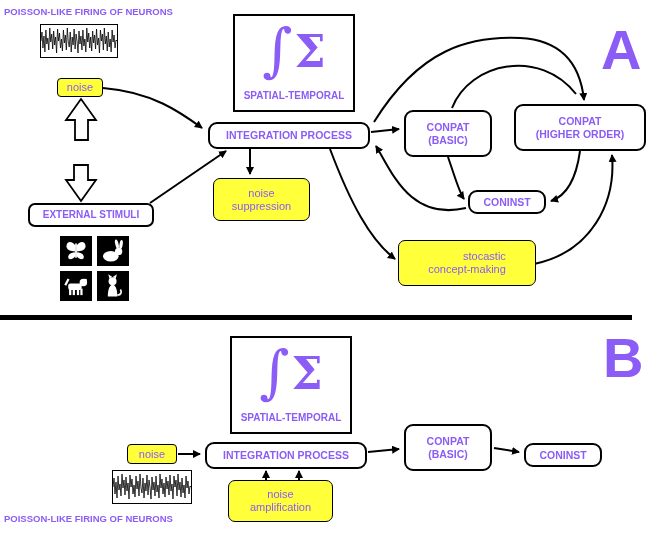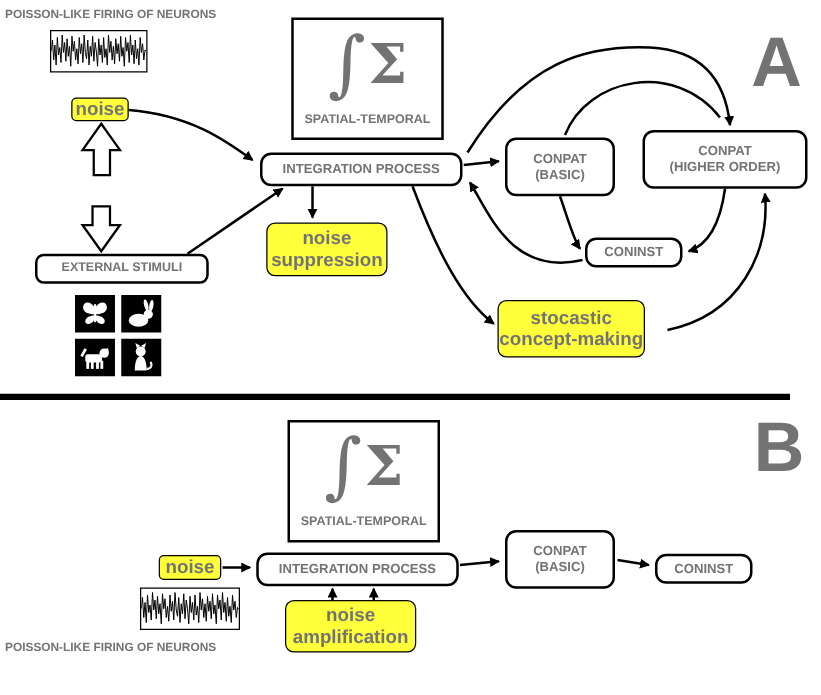--- a/index.html
+++ b/index.html
@@ -1,31 +1,31 @@
 <!DOCTYPE html>
 <html><head>
 <meta charset="utf-8">
 <style>
   html,body{margin:0;padding:0;background:#fff;}
   #canvas{
     position:relative;width:657px;height:556px;background:#ffffff;overflow:hidden;
-    font-family:"Liberation Sans",sans-serif;color:#737373;
+    font-family:"Liberation Sans",sans-serif;color:#8b5cf6;
   }
   .abs{position:absolute;}
   .lbl{font-weight:bold;font-size:9.5px;letter-spacing:0;}
   .rbox{
     position:absolute;background:#fff;border:2px solid #000;border-radius:9px;
     display:flex;align-items:center;justify-content:center;text-align:center;
     font-weight:bold;font-size:10.5px;line-height:1.18;white-space:pre-line;z-index:2;
     box-sizing:border-box;
   }
   .ybox{
     position:absolute;background:#ffff3a;border:1.6px solid #000;border-radius:7px;
     display:flex;align-items:center;justify-content:center;text-align:center;
-    font-weight:bold;font-size:15px;line-height:1.15;white-space:pre-line;z-index:2;
+    font-weight:normal;font-size:11px;line-height:1.15;white-space:pre-line;z-index:2;
     box-sizing:border-box;
   }
   .sumbox{
     position:absolute;background:#fff;border:2.5px solid #000;z-index:2;box-sizing:border-box;
     display:flex;flex-direction:column;align-items:center;justify-content:flex-start;
   }
   .symrow{display:flex;align-items:center;justify-content:center;height:72px;
     font-family:"DejaVu Serif",serif;}
   .intg{font-size:58px;font-weight:400;line-height:1;transform:translateY(-2px);}
   .sigm{font-size:44px;font-weight:bold;line-height:1;margin-left:2px;}
@@ -75,21 +75,21 @@
 
   <div class="wavebox" style="left:40px;top:24px;width:78px;height:34px;">
     <svg viewBox="0 0 78 32" width="100%" height="100%" preserveAspectRatio="none">
       <polyline fill="none" stroke="#000" stroke-width="0.8" points="0,16 1,7 2,23 3,11 4,27 5,5 6,19 7,13 8,25 9,3 10,17 11,9 12,24 13,6 14,20 15,12 16,28 17,4 18,16 19,8 20,23 21,14 22,26 23,5 24,18 25,10 26,25 27,3 28,17 29,22 30,7 31,27 32,12 33,20 34,4 35,24 36,9 37,16 38,28 39,6 40,19 41,11 42,25 43,5 44,21 45,14 46,27 47,3 48,17 49,8 50,23 51,12 52,26 53,6 54,18 55,10 56,24 57,4 58,20 59,13 60,28 61,5 62,16 63,9 64,25 65,3 66,19 67,11 68,26 69,7 70,22 71,14 72,27 73,5 74,17 75,10 76,23 77,15 78,16"></polyline>
     </svg>
   </div>
 
   <div class="ybox" style="left:57px;top:78px;width:46px;height:19px;border-radius:4px;">noise</div>
 
 
-  <div class="rbox" style="left:28px;top:203px;width:139px;height:24px;border-radius:7px;font-size:10px;">EXTERNAL STIMULI</div>
+  <div class="rbox" style="left:28px;top:203px;width:126px;height:24px;border-radius:7px;font-size:10px;">EXTERNAL STIMULI</div>
 
   <div class="tilegrid" style="left:60px;top:236px;">
     <div class="tile">
       <svg viewBox="0 0 32 30" width="28" height="26">
         <g fill="#fff">
           <path d="M15.5,9 C12,3 5,3 5,9.5 C5,13.5 10,15.5 15,15.5 Z"></path>
           <path d="M16.5,9 C20,3 27,3 27,9.5 C27,13.5 22,15.5 17,15.5 Z"></path>
           <path d="M15.5,16.5 C11,16.5 7,18.5 7,22 C7,26 13,25 15.5,20.5 Z"></path>
           <path d="M16.5,16.5 C21,16.5 25,18.5 25,22 C25,26 19,25 16.5,20.5 Z"></path>
           <rect x="15" y="6" width="2" height="17" rx="1"></rect>
@@ -147,21 +147,21 @@
 suppression</div>
 
   <div class="rbox" style="left:404px;top:110px;width:88px;height:47px;">CONPAT
 (BASIC)</div>
 
   <div class="rbox" style="left:514px;top:104px;width:132px;height:47px;">CONPAT
 (HIGHER ORDER)</div>
 
   <div class="rbox" style="left:468px;top:190px;width:78px;height:24px;">CONINST</div>
 
-  <div class="ybox" style="left:398px;top:240px;width:118px;height:46px;">stocastic
+  <div class="ybox" style="left:398px;top:240px;width:138px;height:46px;text-align:right;">stocastic
 concept-making</div>
 
   <div class="bigletter" style="left:601px;top:22px;">A</div>
 
   <div class="divider" style="left:0;top:315px;width:632px;height:5px;"></div>
 
   <div class="sumbox" style="left:230px;top:336px;width:122px;height:98px;">
     <div class="symrow">
       <span class="intg">∫</span>
       <span class="sigm">Σ</span>

